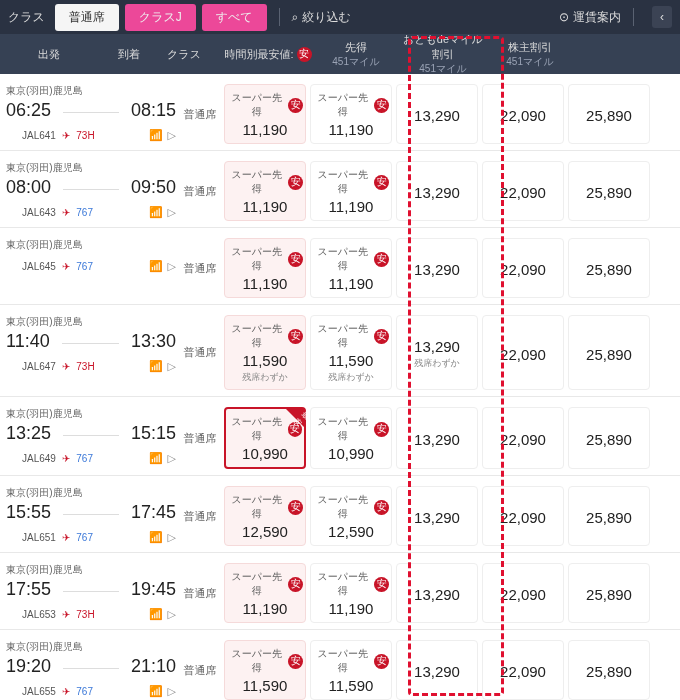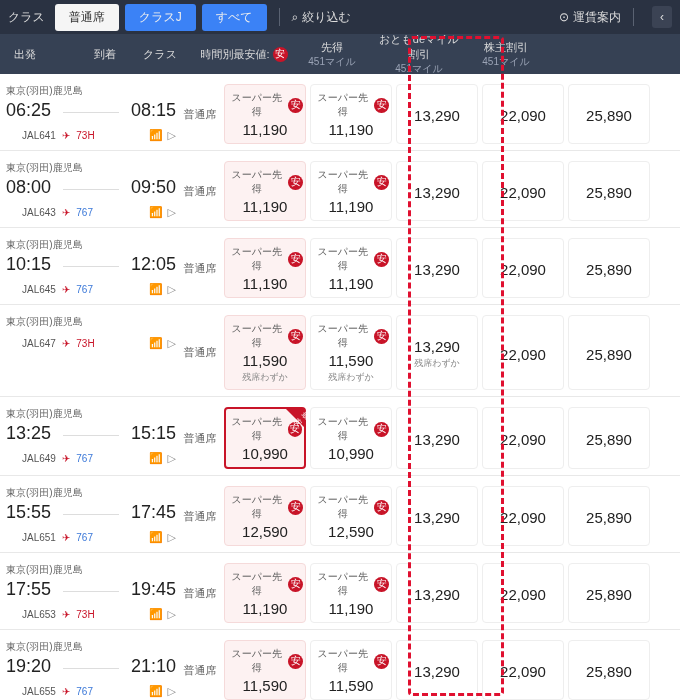--- a/index.html
+++ b/index.html
@@ -1,29 +1,29 @@
 <!DOCTYPE html>
 <html><head>
 <meta charset="utf-8">
 <style>
   * { box-sizing: border-box; margin: 0; padding: 0; }
   body { font-family: "Hiragino Sans", "Meiryo", sans-serif; background: #fff; width: 680px; font-size: 12px; }
   .topbar { background: #2a3242; color: #ddd; height: 34px; display: flex; align-items: center; padding: 0 8px; gap: 6px; }
   .topbar .lbl { font-size: 12px; margin-right: 4px; }
-  .tab { background: #3b82f6; color: #eee; padding: 5px 14px; border-radius: 3px; font-size: 12px; cursor: pointer; }
+  .tab { background: #ec4899; color: #eee; padding: 5px 14px; border-radius: 3px; font-size: 12px; cursor: pointer; }
   .tab.active { background: #f5f5f5; color: #333; }
   .vline { width: 1px; height: 18px; background: #5a6272; margin: 0 6px; }
   .filter { font-size: 12px; cursor: pointer; display: flex; align-items: center; gap: 4px; }
   .spacer { flex: 1; }
   .fareguide { font-size: 12px; cursor: pointer; display: flex; align-items: center; gap: 4px; }
   .chev { background: #3b4354; width: 20px; height: 22px; border-radius: 3px; display: flex; align-items: center; justify-content: center; margin-left: 6px; }
 
   .headrow { background: #364154; color: #ddd; display: flex; align-items: center; height: 40px; font-size: 11px; }
   .hc { text-align: center; }
-  .hc.dep { width: 50px; }
+  .hc.dep { width: 50px; margin-left: 24px; }
   .hc.arr { width: 50px; margin-left: 30px;}
   .hc.cls { width: 60px; }
   .hc.lowfare { width: 100px; padding-left: 8px; display:flex; align-items:center; justify-content:center; gap:3px;}
   .hc.sakit { width: 84px; }
   .hc.otomo { width: 90px; }
   .hc.kabu { width: 84px; }
   .hc.shintai { width: 88px; }
   .sub { font-size: 10px; color: #9aa3b5; display: block; }
   .anbadge { background: #c81428; color: #fff; border-radius: 50%; width: 15px; height: 15px; font-size: 10px; display: inline-flex; align-items: center; justify-content: center; }
 
@@ -188,25 +188,20 @@
             <div class="fareprice">25,890</div>
           </div>
     </div>
   </div>
   <div class="row">
     <div class="timecol">
       <div class="airports">
             <span>東京(羽田)</span>
             <span>鹿児島</span>
           </div>
-      <div class="times">
-            <span class="time">10:15</span>
-            <span class="dash"></span>
-            <span class="time">12:05</span>
-          </div>
       <div class="meta">
         <span class="flightno">JAL645</span>
         <span style="color:#c81428;">✈</span>
         <span class="actype ">767</span>
         <span class="wifi">
               <span>📶</span>
               <span>▷</span>
             </span>
       </div>
     </div>
@@ -236,20 +231,25 @@
       <div class="farebox">
             <div class="fareprice">25,890</div>
           </div>
     </div>
   </div>
   <div class="row">
     <div class="timecol">
       <div class="airports">
             <span>東京(羽田)</span>
             <span>鹿児島</span>
+          </div>
+      <div class="times">
+            <span class="time">11:40</span>
+            <span class="dash"></span>
+            <span class="time">13:30</span>
           </div>
       <div class="meta">
         <span class="flightno">JAL647</span>
         <span style="color:#c81428;">✈</span>
         <span class="actype red">73H</span>
         <span class="wifi">
               <span>📶</span>
               <span>▷</span>
             </span>
       </div>

